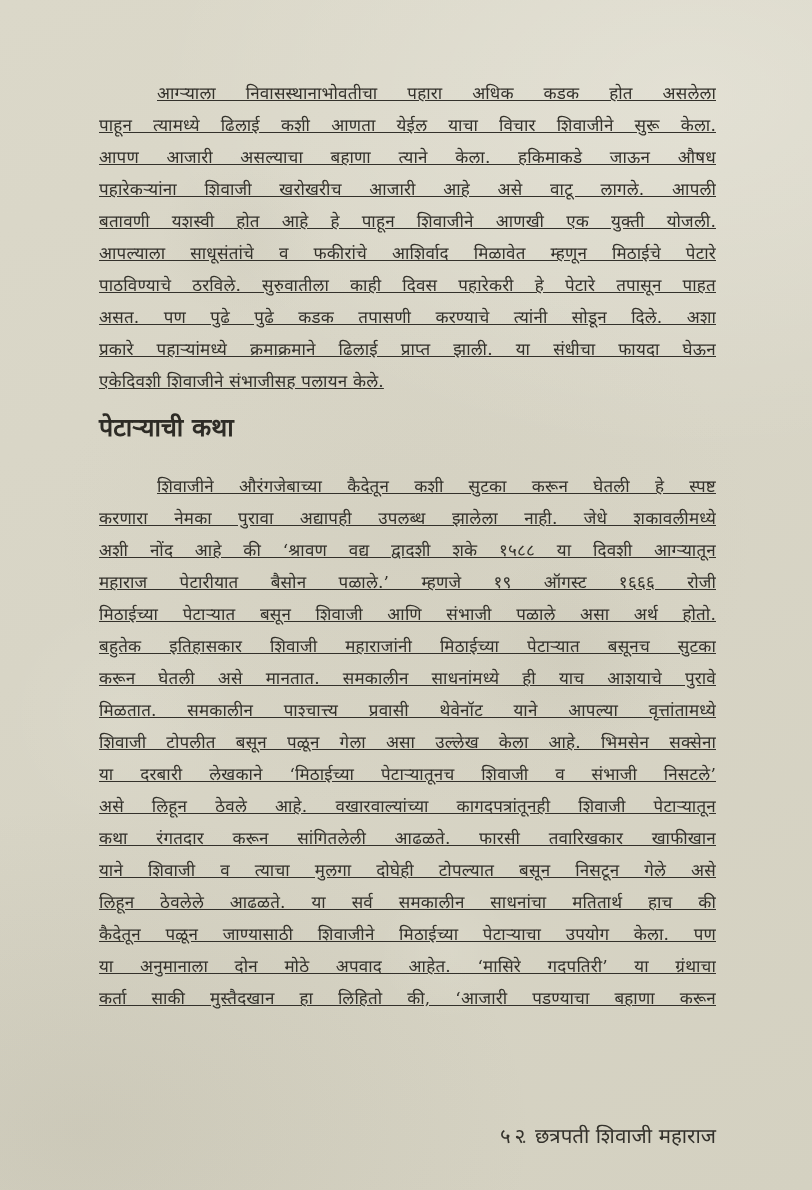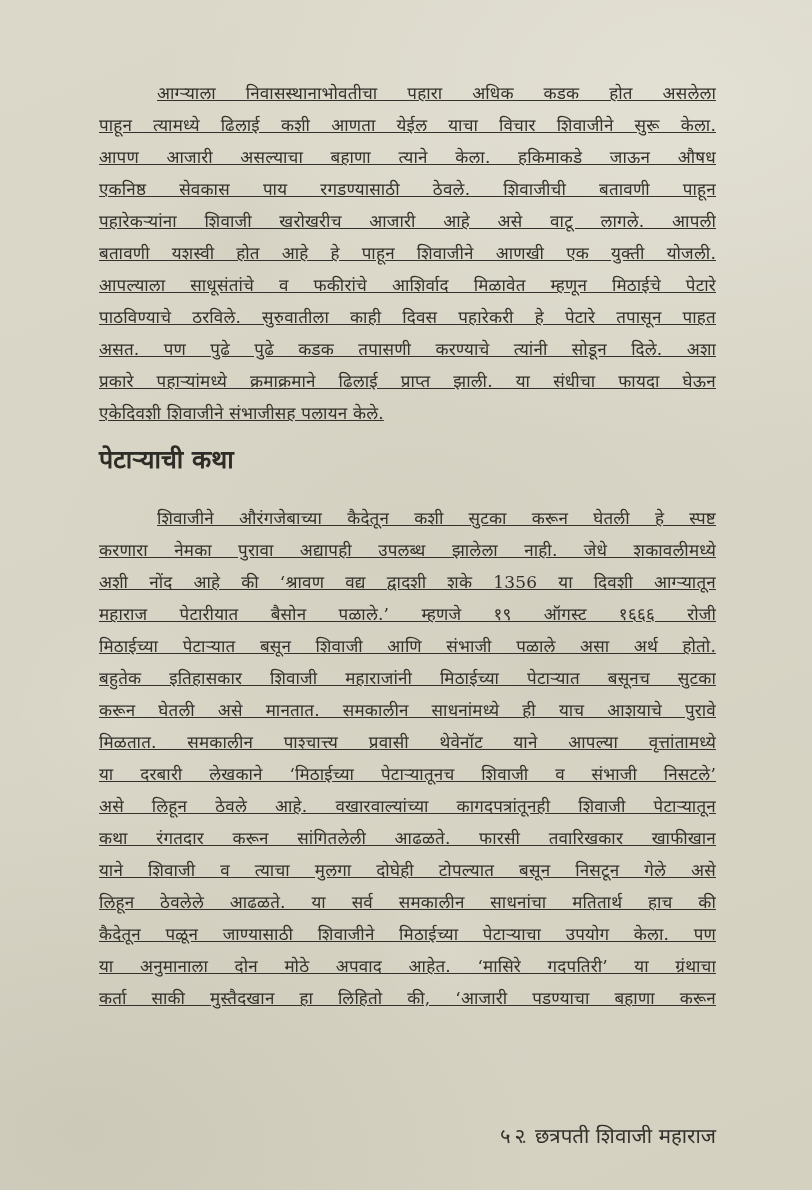--- a/index.html
+++ b/index.html
@@ -84,41 +84,41 @@
 <body>
 
 <div class="page">
 
   <div class="text-column">
 
     <div>
         <div class="tline indent">आग्ऱ्याला निवासस्थानाभोवतीचा पहारा अधिक कडक होत असलेला</div>
         <div class="tline">पाहून त्यामध्ये ढिलाई कशी आणता येईल याचा विचार शिवाजीने सुरू केला.</div>
         <div class="tline">आपण आजारी असल्याचा बहाणा त्याने केला. हकिमाकडे जाऊन औषध</div>
-        <div class="tline">एकनिष्ठ सेवकास पाय रगडण्यासाठी ठेवले. शिवाजीची बतावणी पाहून</div>
         <div class="tline">पहारेकऱ्यांना शिवाजी खरोखरीच आजारी आहे असे वाटू लागले. आपली</div>
         <div class="tline">बतावणी यशस्वी होत आहे हे पाहून शिवाजीने आणखी एक युक्ती योजली.</div>
         <div class="tline">आपल्याला साधूसंतांचे व फकीरांचे आशिर्वाद मिळावेत म्हणून मिठाईचे पेटारे</div>
         <div class="tline">पाठविण्याचे ठरविले. सुरुवातीला काही दिवस पहारेकरी हे पेटारे तपासून पाहत</div>
         <div class="tline">असत. पण पुढे पुढे कडक तपासणी करण्याचे त्यांनी सोडून दिले. अशा</div>
         <div class="tline">प्रकारे पहाऱ्यांमध्ये क्रमाक्रमाने ढिलाई प्राप्त झाली. या संधीचा फायदा घेऊन</div>
         <div class="tline lastline">एकेदिवशी शिवाजीने संभाजीसह पलायन केले.</div>
       </div>
 
     <div class="section-heading">पेटाऱ्याची कथा</div>
 
     <div>
         <div class="tline indent">शिवाजीने औरंगजेबाच्या कैदेतून कशी सुटका करून घेतली हे स्पष्ट</div>
         <div class="tline">करणारा नेमका पुरावा अद्यापही उपलब्ध झालेला नाही. जेधे शकावलीमध्ये</div>
-        <div class="tline">अशी नोंद आहे की ‘श्रावण वद्य द्वादशी शके 1356 या दिवशी आग्ऱ्यातून</div>
+        <div class="tline">अशी नोंद आहे की ‘श्रावण वद्य द्वादशी शके १५८८ या दिवशी आग्ऱ्यातून</div>
         <div class="tline">महाराज पेटारीयात बैसोन पळाले.’ म्हणजे १९ ऑगस्ट १६६६ रोजी</div>
         <div class="tline">मिठाईच्या पेटाऱ्यात बसून शिवाजी आणि संभाजी पळाले असा अर्थ होतो.</div>
         <div class="tline">बहुतेक इतिहासकार शिवाजी महाराजांनी मिठाईच्या पेटाऱ्यात बसूनच सुटका</div>
         <div class="tline">करून घेतली असे मानतात. समकालीन साधनांमध्ये ही याच आशयाचे पुरावे</div>
         <div class="tline">मिळतात. समकालीन पाश्चात्त्य प्रवासी थेवेनॉट याने आपल्या वृत्तांतामध्ये</div>
+        <div class="tline">शिवाजी टोपलीत बसून पळून गेला असा उल्लेख केला आहे. भिमसेन सक्सेना</div>
         <div class="tline">या दरबारी लेखकाने ‘मिठाईच्या पेटाऱ्यातूनच शिवाजी व संभाजी निसटले’</div>
         <div class="tline">असे लिहून ठेवले आहे. वखारवाल्यांच्या कागदपत्रांतूनही शिवाजी पेटाऱ्यातून</div>
         <div class="tline">कथा रंगतदार करून सांगितलेली आढळते. फारसी तवारिखकार खाफीखान</div>
         <div class="tline">याने शिवाजी व त्याचा मुलगा दोघेही टोपल्यात बसून निसटून गेले असे</div>
         <div class="tline">लिहून ठेवलेले आढळते. या सर्व समकालीन साधनांचा मतितार्थ हाच की</div>
         <div class="tline">कैदेतून पळून जाण्यासाठी शिवाजीने मिठाईच्या पेटाऱ्याचा उपयोग केला. पण</div>
         <div class="tline">या अनुमानाला दोन मोठे अपवाद आहेत. ‘मासिरे गदपतिरी’ या ग्रंथाचा</div>
         <div class="tline">कर्ता साकी मुस्तैदखान हा लिहितो की, ‘आजारी पडण्याचा बहाणा करून</div>
       </div>
 

